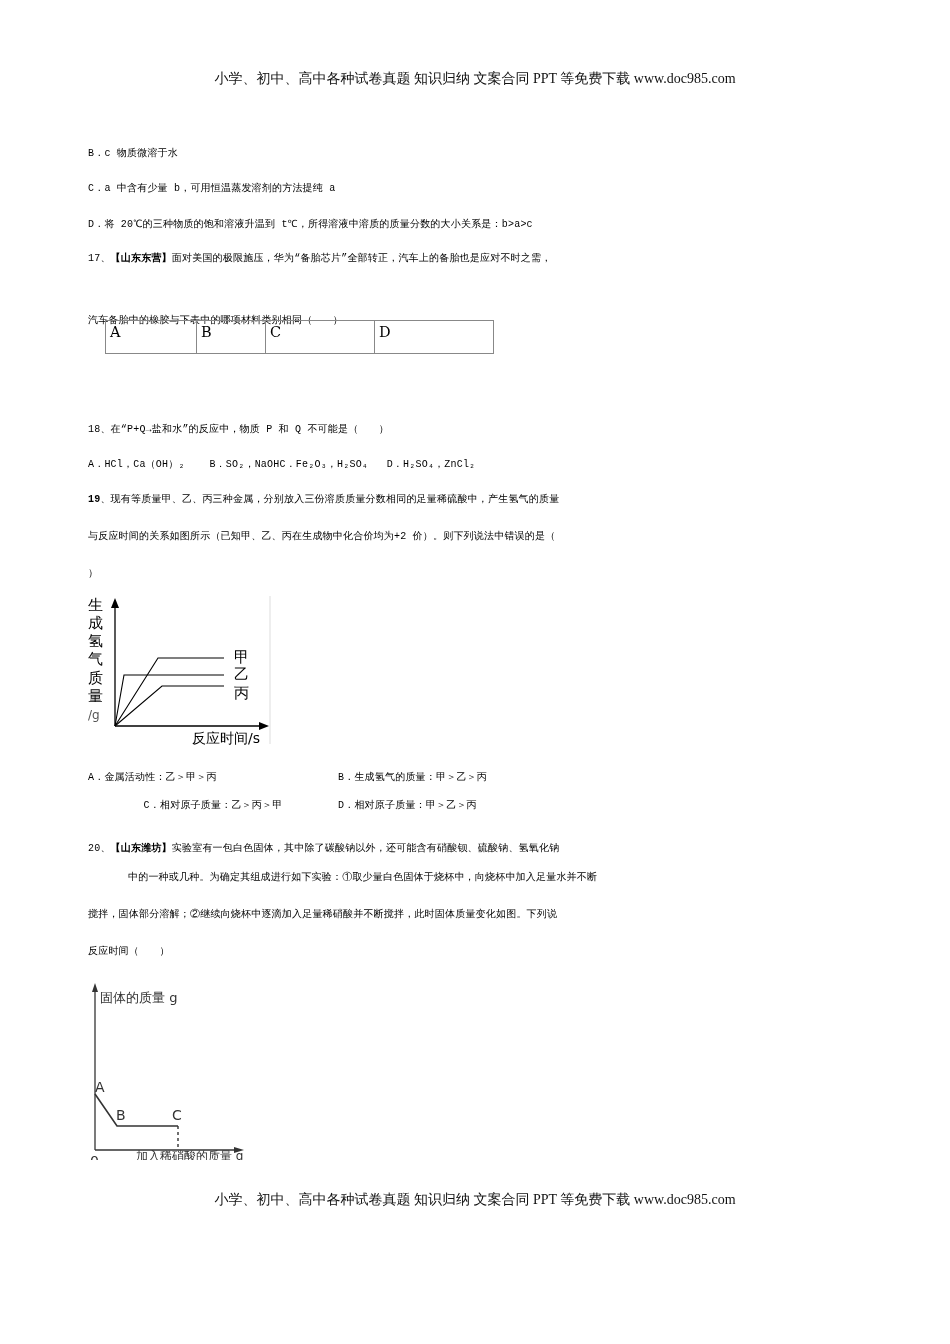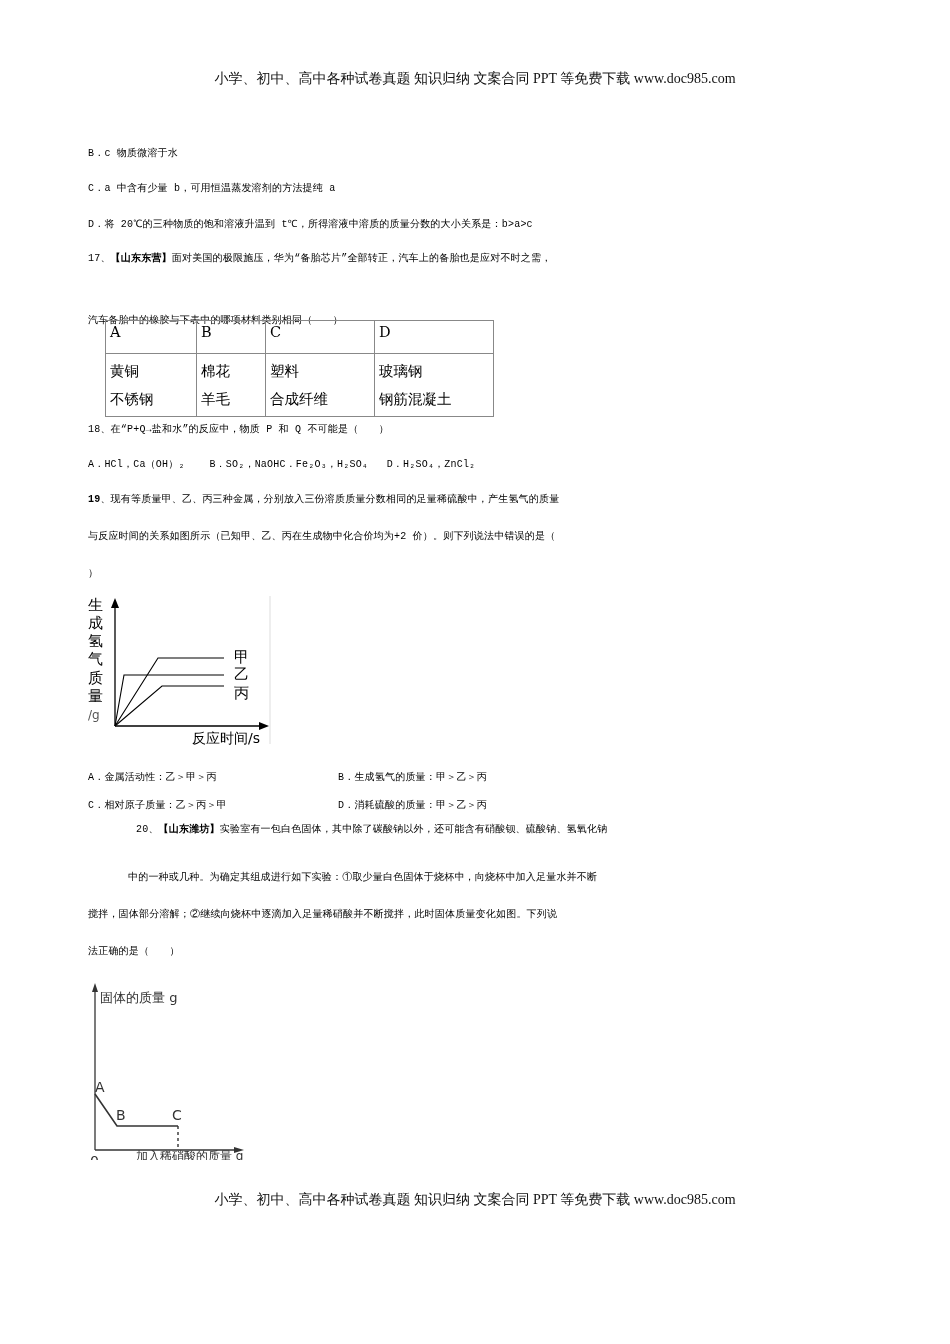--- a/index.html
+++ b/index.html
@@ -34,38 +34,20 @@
 <div class="line" style="top:288px;margin-top:25px;">汽车备胎中的橡胶与下表中的哪项材料类别相同（　　）</div>
 
 <table class="q17">
   <tbody>
       <tr class="head">
     <td class="c0">A</td>
     <td class="c1">B</td>
     <td class="c2">C</td>
     <td class="c3">D</td>
   </tr>
-  <tr class="body">
-    <td>
-          <div>黄铜</div>
-          <div>不锈钢</div>
-        </td>
-    <td>
-          <div>棉花</div>
-          <div>羊毛</div>
-        </td>
-    <td>
-          <div>塑料</div>
-          <div>合成纤维</div>
-        </td>
-    <td>
-          <div>玻璃钢</div>
-          <div>钢筋混凝土</div>
-        </td>
-  </tr>
 </tbody>
   </table>
 
 <div class="line" style="top:422px;">18、在“P+Q→盐和水”的反应中，物质 P 和 Q 不可能是（　　）</div>
 <div class="line" style="top:457px;text-align:center;">
   <span>A．HCl，Ca（OH）₂</span>&nbsp;&nbsp;&nbsp;&nbsp;<span>B．SO₂，NaOH</span><span>C．Fe₂O₃，H₂SO₄</span>&nbsp;&nbsp;&nbsp;<span>D．H₂SO₄，ZnCl₂</span>
 </div>
 
 <div class="line" style="top:492px;"><span class="bold">19</span><span>、现有等质量甲、乙、丙三种金属，分别放入三份溶质质量分数相同的足量稀硫酸中，产生氢气的质量</span></div>
 <div class="line" style="top:529px;">与反应时间的关系如图所示（已知甲、乙、丙在生成物中化合价均为+2 价）。则下列说法中错误的是（</div>
@@ -92,29 +74,29 @@
     <text x="2" y="107" font-size="15">量</text>
     <text x="2" y="125" font-size="12" fill="#555">/g</text>
     <text x="106" y="149" font-size="14">反应时间/s</text>
   </svg>
 </div>
 
 <div class="line" style="top:770px;">
   <span style="display:inline-block; width:250px;">A．金属活动性：乙＞甲＞丙</span><span>B．生成氢气的质量：甲＞乙＞丙</span>
 </div>
 <div class="line" style="top:798px;">
-  <span style="display:inline-block; width:250px;">C．相对原子质量：乙＞丙＞甲</span><span>D．消耗硫酸的质量：甲＞乙＞丙</span>
+  <span style="display:inline-block; width:250px;text-align:center;">C．相对原子质量：乙＞丙＞甲</span><span>D．相对原子质量：甲＞乙＞丙</span>
 </div>
 
-<div class="line" style="top:822px;margin-left:48px;">
+<div class="line" style="top:841px;">
   <span>20、</span><span class="bold">【山东潍坊】</span><span>实验室有一包白色固体，其中除了碳酸钠以外，还可能含有硝酸钡、硫酸钠、氢氧化钠</span>
 </div>
 <div class="line" style="top:870px;margin-left:40px;">中的一种或几种。为确定其组成进行如下实验：①取少量白色固体于烧杯中，向烧杯中加入足量水并不断</div>
 <div class="line" style="top:907px;">搅拌，固体部分溶解；②继续向烧杯中逐滴加入足量稀硝酸并不断搅拌，此时固体质量变化如图。下列说</div>
-<div class="line" style="top:944px;">法正确的是（　　）</div>
+<div class="line" style="top:944px;">反应时间（　　）</div>
 
 <div class="chart" style="left:86px; top:980px; width:200px; height:180px;">
   <svg width="200" height="180" viewBox="0 0 200 180">
     <line x1="9" y1="170" x2="9" y2="10" stroke="#333" stroke-width="1.3"></line>
     <polygon points="9,3 6,12 12,12" fill="#333"></polygon>
     <line x1="9" y1="170" x2="150" y2="170" stroke="#333" stroke-width="1.3"></line>
     <polygon points="158,170 148,167 148,173" fill="#333"></polygon>
     <polyline points="9,114 31,146 92,146" fill="none" stroke="#333" stroke-width="1.6"></polyline>
     <line x1="92" y1="146" x2="92" y2="170" stroke="#333" stroke-width="1.4" stroke-dasharray="3,3"></line>
     <text x="14" y="22" font-size="13" fill="#333">固体的质量 g</text>

